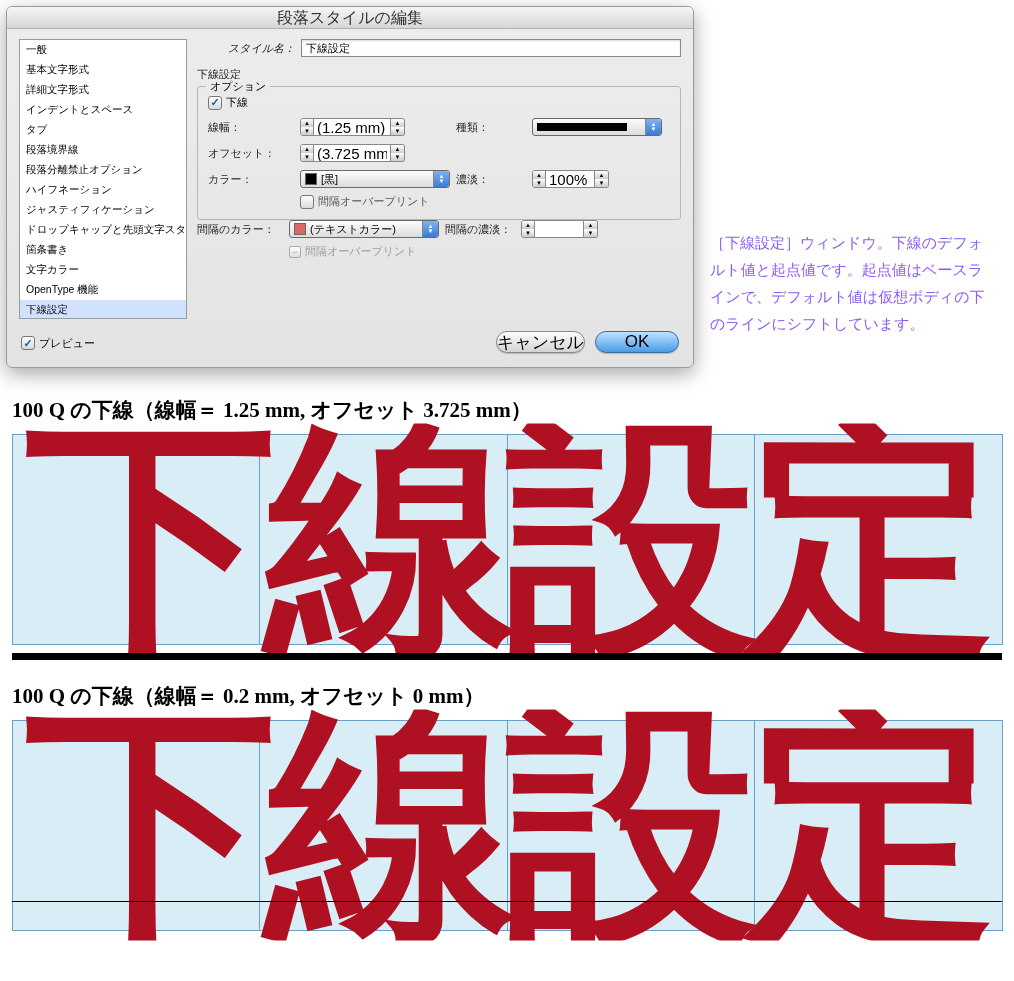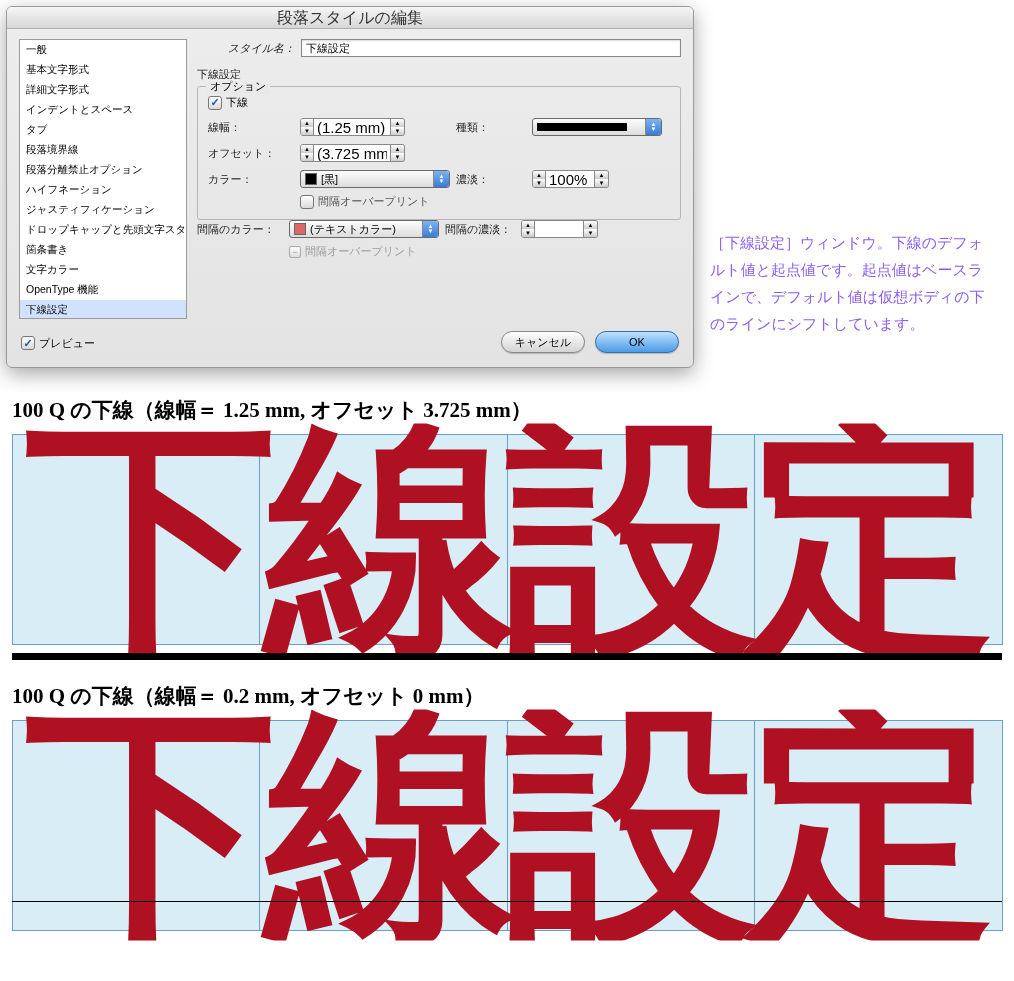--- a/index.html
+++ b/index.html
@@ -71,21 +71,21 @@
 .swatch { width: 12px; height: 12px; border: 1px solid #666; margin-right: 4px; display:inline-block; }
 .thick-line { width: 90px; height: 8px; background: #000; display: inline-block; }
 .sub-chk { display:flex; align-items:center; gap:4px; margin-left: 92px; margin-top:6px; color:#555; }
 .sub-chk.disabled { color: #9c9c9c; }
 .small-box { width:12px; height:12px; border:1px solid #aaa; border-radius:2px; background:linear-gradient(#fff,#ddd); display:flex; align-items:center; justify-content:center; font-size:9px; }
 .gap-row { display:grid; grid-template-columns: 86px 150px 70px 130px; column-gap:6px; align-items:center; margin-top:0; }
 .preview-row { display:flex; align-items:center; gap:4px; padding: 0 0 12px 14px; }
 .btn-row { display:flex; justify-content:flex-end; gap:10px; padding: 0 14px 14px 0; }
 .btn {
   min-width: 84px; height: 22px; border: 1px solid #888; border-radius: 11px;
-  background: linear-gradient(#fdfdfd,#d4d4d4); font-size: 11px; display:flex; align-items:center; justify-content:center;
+  background: linear-gradient(#fdfdfd,#d4d4d4); font-size: 17px; display:flex; align-items:center; justify-content:center;
   box-shadow: 0 1px 1px rgba(0,0,0,0.2);
 }
 .btn.primary { background: linear-gradient(#bfe1ff,#4a9be8); color:#000; border-color:#3a6fa0; }
 .caption {
   width: 280px; font-size: 15px; line-height: 1.8; color: #8b5cf6; padding-top: 224px;
   font-family: "Hiragino Mincho Pro", serif;
 }
 .example-title {
   font-family: "Times New Roman","Hiragino Mincho Pro", serif;
   font-size: 21px; font-weight: bold; margin: 28px 0 10px 6px;

